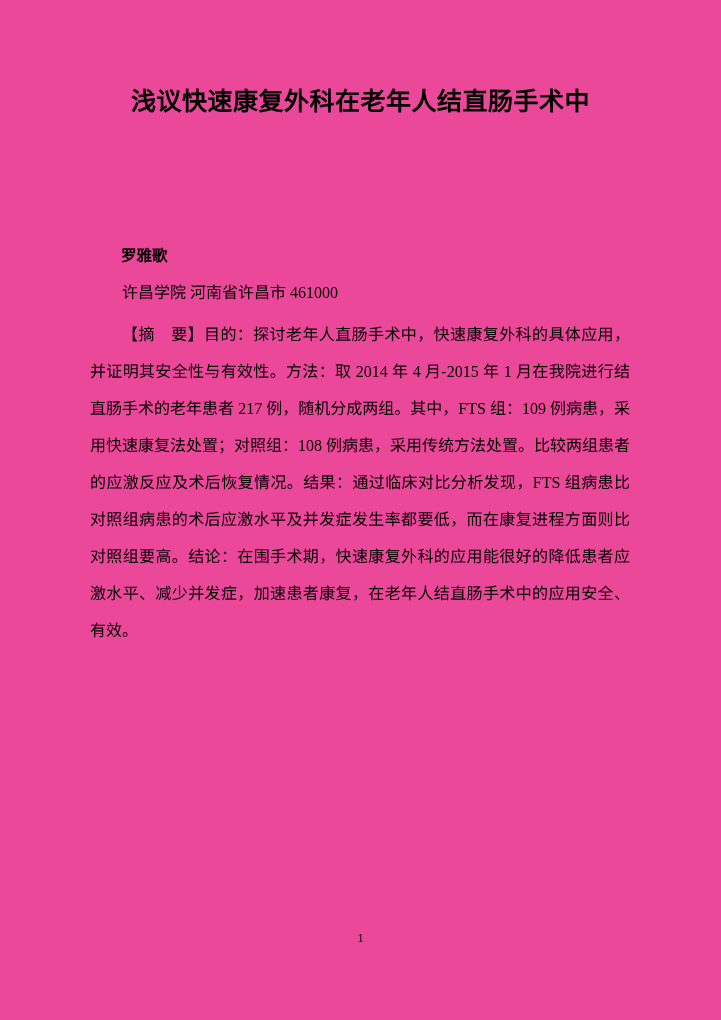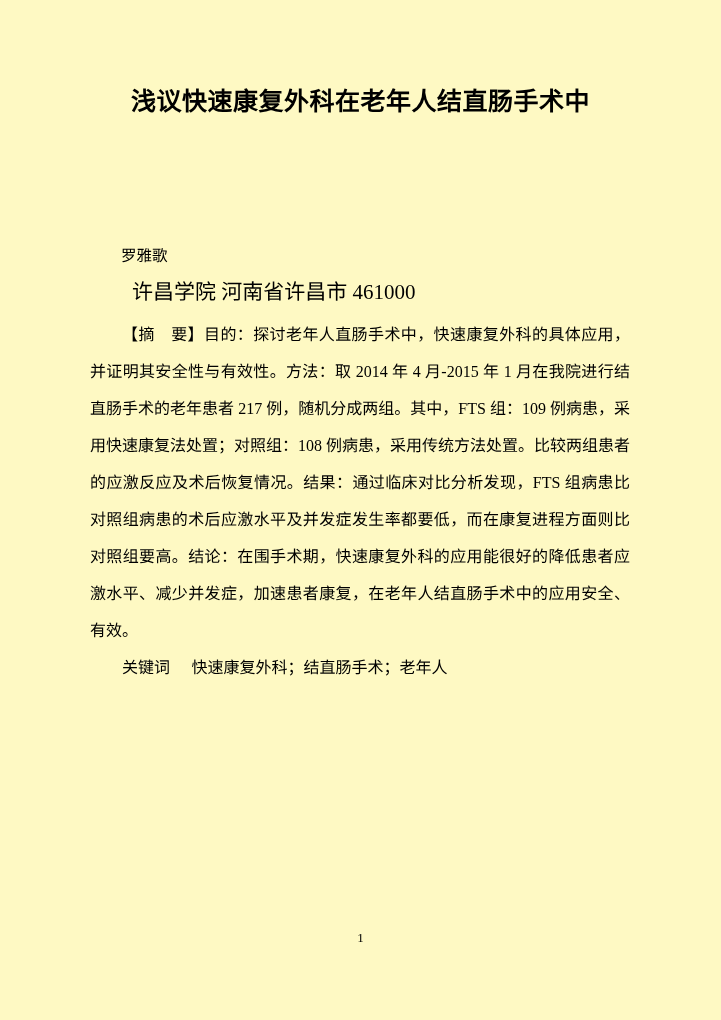--- a/index.html
+++ b/index.html
@@ -5,21 +5,21 @@
 <style>
   html, body {
     margin: 0;
     padding: 0;
     background: #ffffff;
   }
   .page {
     position: relative;
     width: 721px;
     height: 1020px;
-    background: #fef9c3;
+    background: #ec4899;
     margin: 0 auto;
     overflow: hidden;
     font-family: "Liberation Serif", "DejaVu Serif", serif;
     color: #000000;
     -webkit-font-smoothing: antialiased;
   }
 
   
   .title-block {
     position: absolute;
@@ -41,23 +41,24 @@
     position: absolute;
     left: 90px;
     top: 237px;
     width: 540px;
   }
   .author-name {
     font-size: 15.5px;
     line-height: 37px;
     text-indent: 2em;
     white-space: pre;
+    font-weight: bold;
   }
   .author-affil {
-    font-size: 21px;
+    font-size: 16px;
     line-height: 37px;
     text-indent: 2em;
     white-space: pre;
   }
 
   
   .body-block {
     position: absolute;
     left: 90px;
     top: 316px;
@@ -102,20 +103,19 @@
 
   <div class="author-block">
     <div class="author-name">罗雅歌</div>
     <div class="author-affil">许昌学院 河南省许昌市 461000</div>
   </div>
 
   <div class="body-block">
 
     <p class="para indent"><span>【摘　要】</span><span>目的：探讨老年人直肠手术中，快速康复外科的具体应用，并证明其安全性与有效性。方法：取 2014 年 4 月-2015 年 1 月在我院进行结直肠手术的老年患者 217 例，随机分成两组。其中，FTS 组：109 例病患，采用快速康复法处置；对照组：108 例病患，采用传统方法处置。比较两组患者的应激反应及术后恢复情况。结果：通过临床对比分析发现，FTS 组病患比对照组病患的术后应激水平及并发症发生率都要低，而在康复进程方面则比对照组要高。结论：在围手术期，快速康复外科的应用能很好的降低患者应激水平、减少并发症，加速患者康复，在老年人结直肠手术中的应用安全、有效。</span></p>
 
-    <p class="para indent"><span>关键词</span><span class="kw-gap"></span><span>快速康复外科；结直肠手术；老年人</span></p>
 
 
   </div>
 
   <div class="page-number">1</div>
 
 </div>
 
 </body></html>

